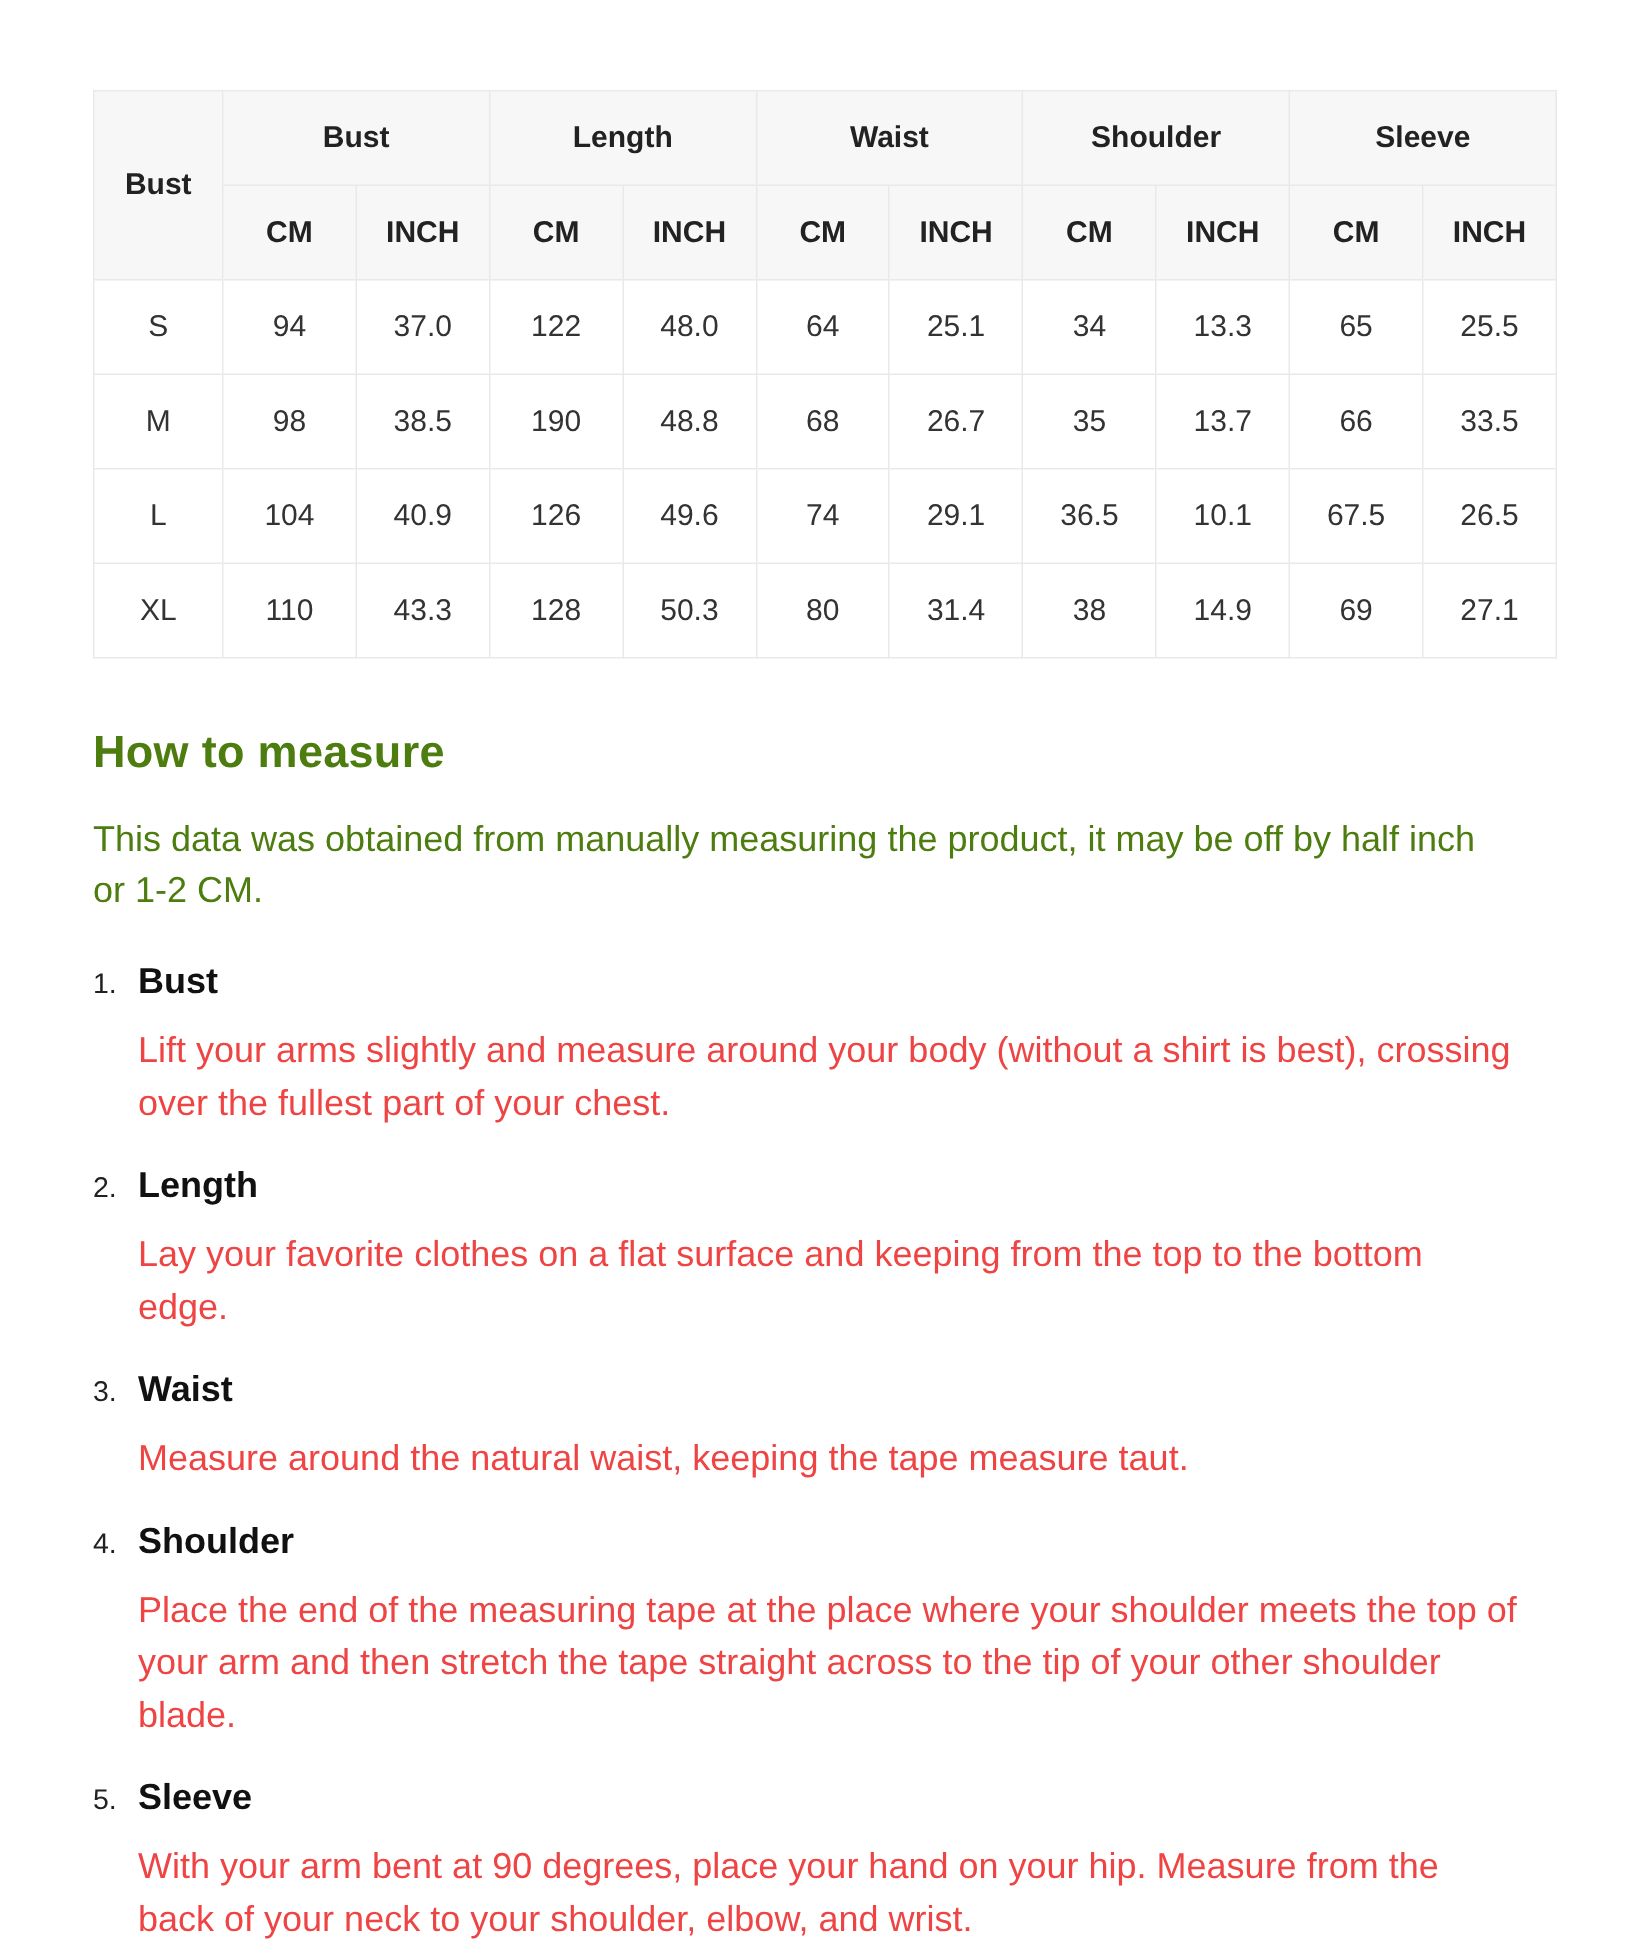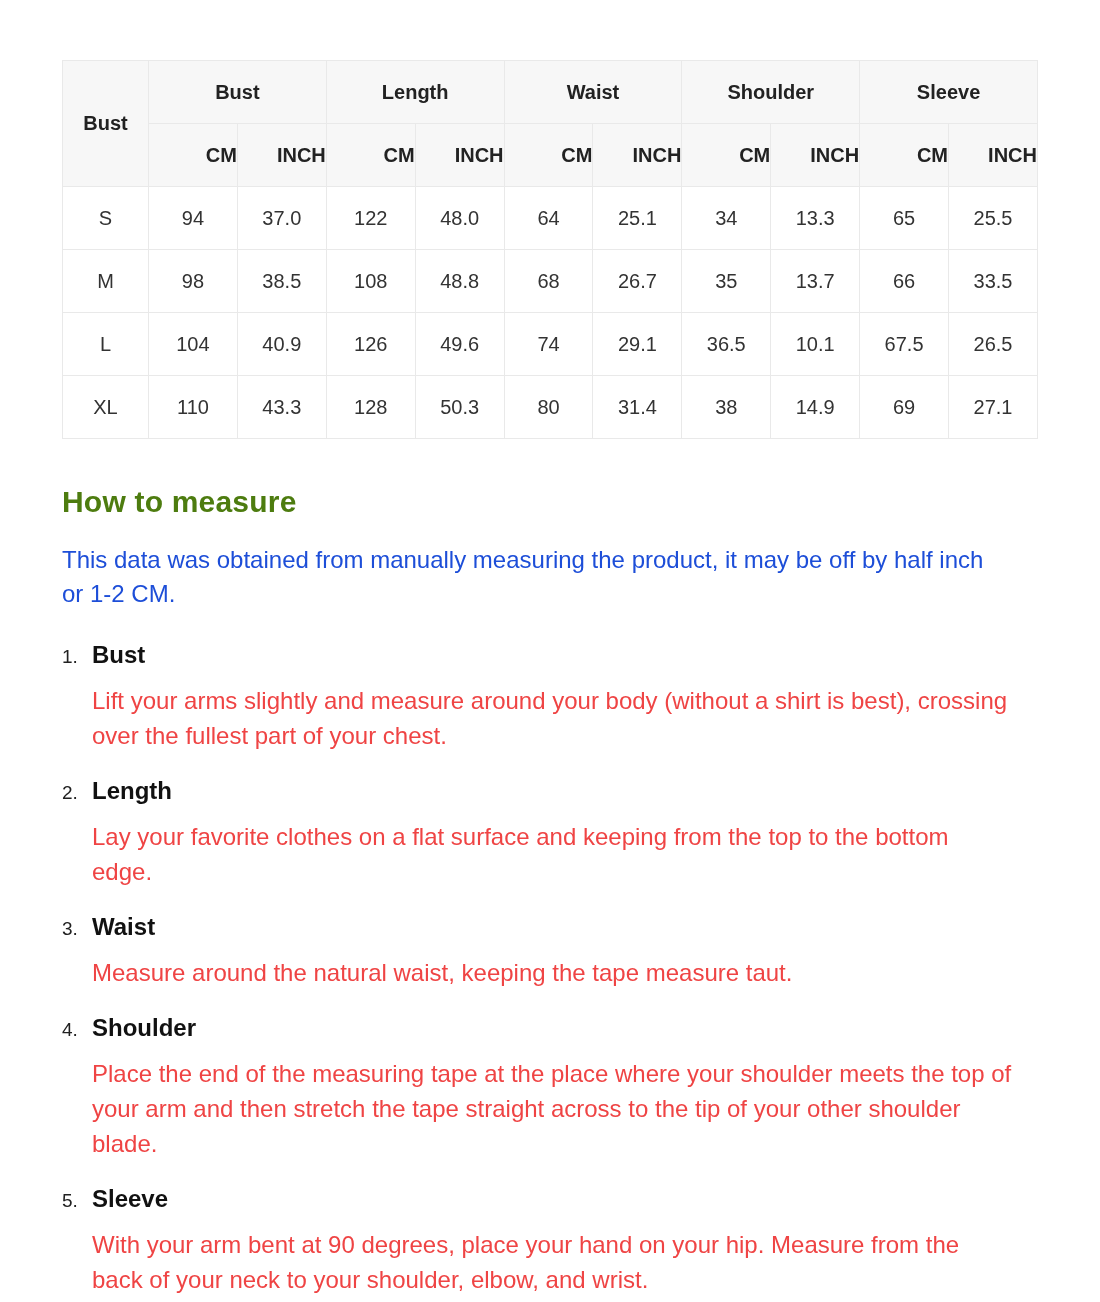--- a/index.html
+++ b/index.html
@@ -26,21 +26,21 @@
     padding: 0;
     vertical-align: middle;
   }
   table.size-chart thead th {
     background: #f7f7f7;
     font-weight: 700;
     font-size: 20px;
     color: #222222;
     height: 62px;
   }
-  table.size-chart thead tr.units th { height: 62px; text-align: right; }
+  table.size-chart thead tr.units th { height: 62px; }
   table.size-chart tbody td {
     background: #ffffff;
     font-size: 20px;
     color: #333333;
     height: 62px;
   }
   col.size-col { width: 86px; }
 
   
   h2.htm-title {
@@ -48,21 +48,21 @@
     font-size: 30px;
     font-weight: 700;
     color: #4d7c0f;
     letter-spacing: 0.2px;
   }
   p.htm-intro {
     margin: 24px 0 16px 0;
     max-width: 940px;
     font-size: 24px;
     line-height: 34px;
-    color: #1d4ed8;
+    color: #4d7c0f;
   }
   .steps { margin-top: 30px; }
   .step { margin-top: 24px; }
   .step:first-child { margin-top: 0; }
   .step-head { display: flex; align-items: baseline; }
   .step-num {
     flex: 0 0 30px;
     width: 30px;
     font-size: 19px;
     color: #212121;
@@ -132,21 +132,21 @@
         <td>25.1</td>
         <td>34</td>
         <td>13.3</td>
         <td>65</td>
         <td>25.5</td>
       </tr>
       <tr>
         <td>M</td>
         <td>98</td>
         <td>38.5</td>
-        <td>108</td>
+        <td>190</td>
         <td>48.8</td>
         <td>68</td>
         <td>26.7</td>
         <td>35</td>
         <td>13.7</td>
         <td>66</td>
         <td>33.5</td>
       </tr>
       <tr>
         <td>L</td>

